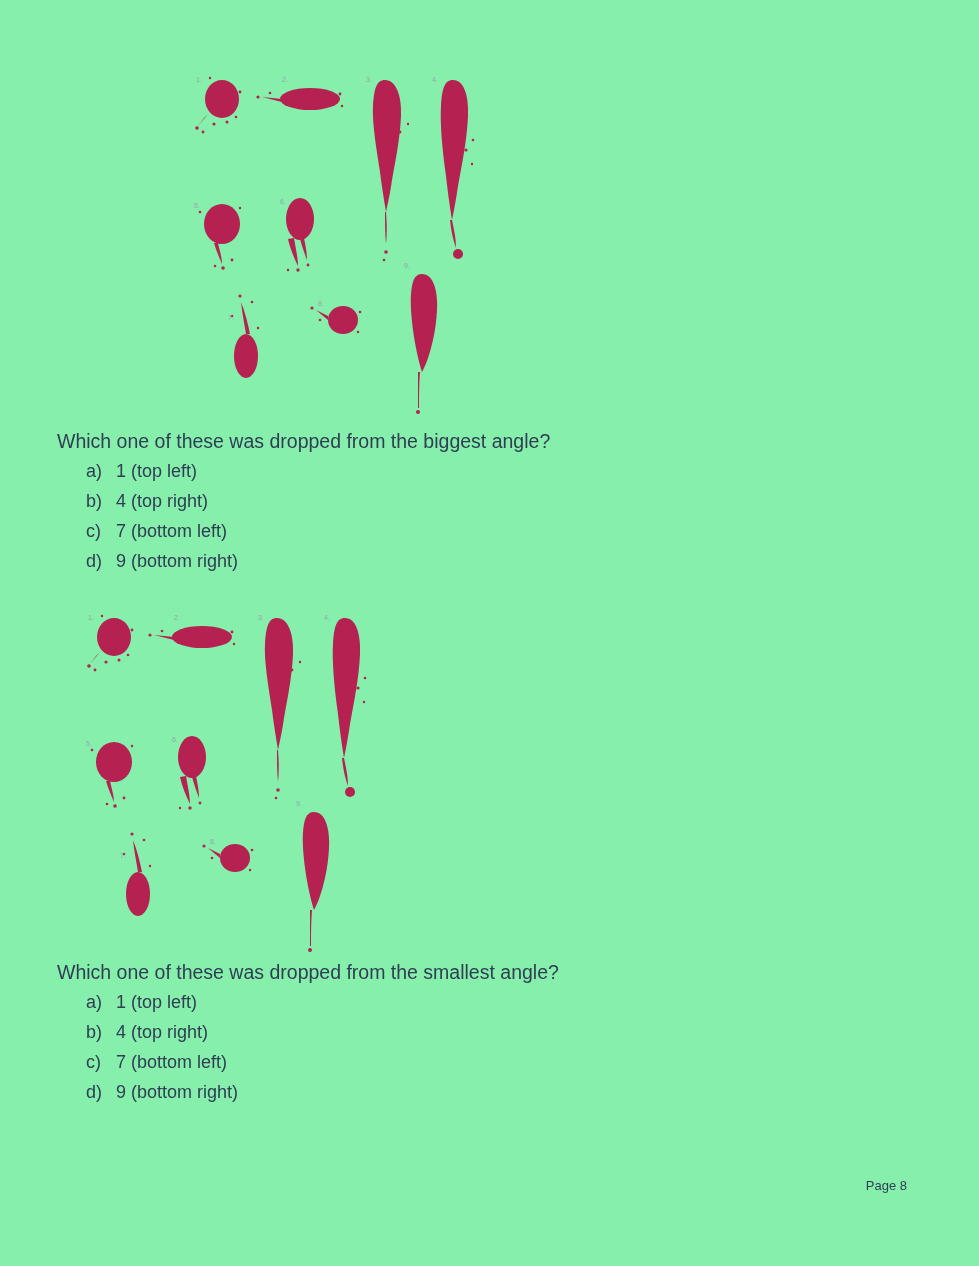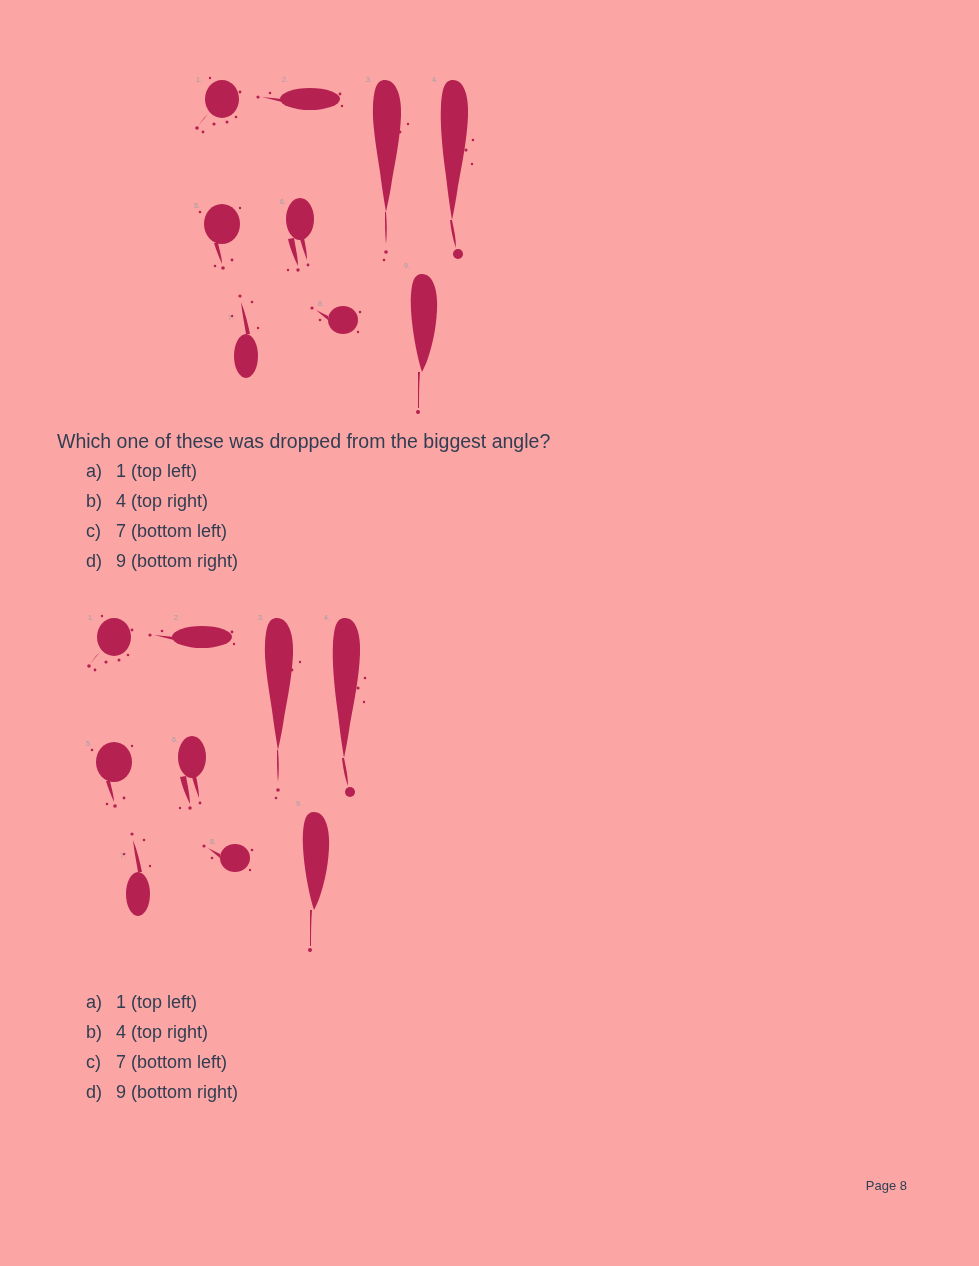--- a/index.html
+++ b/index.html
@@ -11,21 +11,21 @@
     width: 979px;
     height: 1266px;
     position: relative;
     font-family: "Liberation Sans", sans-serif;
     color: #2e3c50;
     overflow: hidden;
   }
   .page {
     position: absolute;
     inset: 0;
-    background: #fca5a5;
+    background: #86efac;
   }
 
   
   .figure {
     position: absolute;
   }
   #figure-1 {
     left: 170px;
     top: 62px;
     width: 330px;
@@ -269,20 +269,21 @@
         <text x="262" y="20">4.</text>
         <text x="24" y="146">5.</text>
         <text x="110" y="142">6.</text>
         <text x="58" y="258">7.</text>
         <text x="148" y="244">8.</text>
         <text x="234" y="206">9.</text>
       </g>
     </svg>
   </div>
 
+  <div class="question" id="question-2">Which one of these was dropped from the smallest angle?</div>
   <ul class="options" id="options-2">
     <li>
       <span class="opt-marker">a)</span>
       <span class="opt-text">1 (top left)</span>
     </li>
     <li>
       <span class="opt-marker">b)</span>
       <span class="opt-text">4 (top right)</span>
     </li>
     <li>

